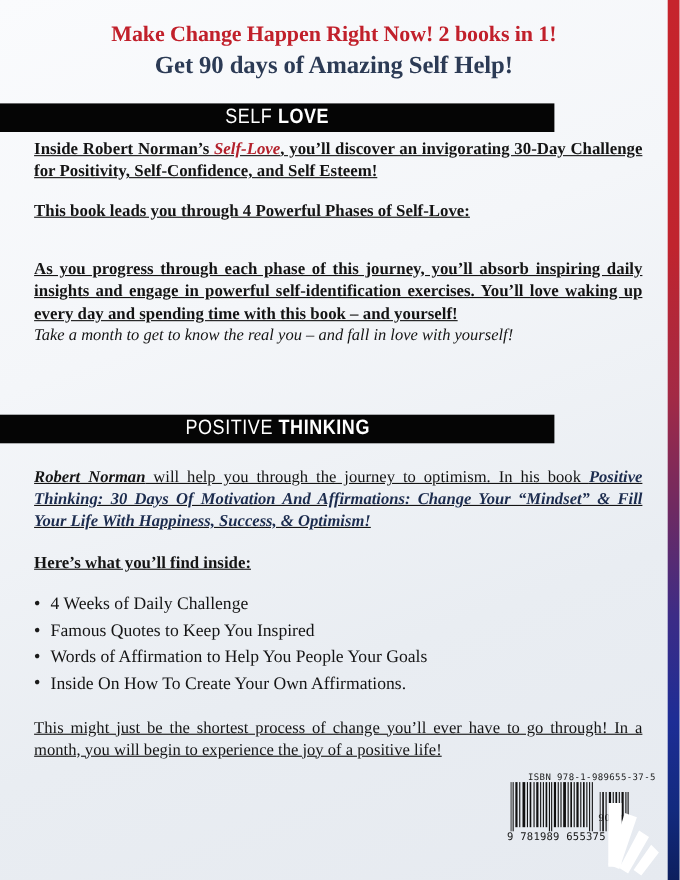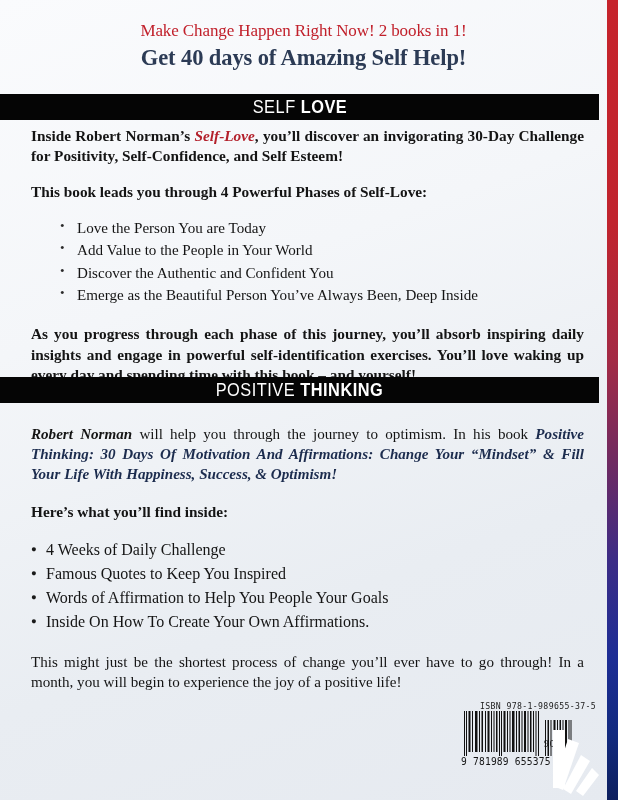--- a/index.html
+++ b/index.html
@@ -42,41 +42,41 @@
     left: 0;
     width: 607px;
     height: 92px;
     display: flex;
     flex-direction: column;
     align-items: center;
     justify-content: center;
     text-align: center;
   }
   .title-line1 {
-    font-size: 17px;
-    font-weight: normal;
+    font-size: 20px;
+    font-weight: bold;
     color: #c1202b;
     letter-spacing: -0.1px;
     line-height: 1.18;
     white-space: nowrap;
   }
   .title-line2 {
     font-size: 22.5px;
     font-weight: bold;
     color: #2c3b55;
     letter-spacing: -0.1px;
     line-height: 1.2;
     margin-top: 2px;
     white-space: nowrap;
   }
   
   .banner {
     position: absolute;
     left: 0;
-    width: 599px;
+    width: 504px;
     height: 26px;
     background: #050505;
     display: flex;
     align-items: center;
     justify-content: center;
     z-index: 4;
   }
   .banner-self-love { top: 94px; }
   .banner-positive  { top: 377px; }
   .banner-text {
@@ -100,20 +100,21 @@
   }
   .zone-self-love { top: 126px; }
   .zone-positive  { top: 424px; }
 
   p.para {
     margin: 0;
     font-size: 15.3px;
     line-height: 1.33;
     text-align: justify;
     text-justify: inter-word;
+    text-decoration: underline;
   }
   p.para.bold { font-weight: bold; }
   p.para.plain { font-weight: normal; font-size: 15.1px; }
   .gap-md { height: 15px; }
   .gap-lg { height: 18px; }
 
   .accent-red {
     color: #b3202b;
     font-weight: bold;
     font-style: italic;
@@ -244,44 +245,38 @@
 </style>
 </head>
 <body>
 
 <div class="cover">
 
   <div class="edge-stripe"></div>
 
   <div class="title-block">
     <div class="title-line1">Make Change Happen Right Now! 2 books in 1!</div>
-    <div class="title-line2">Get 40 days of Amazing Self Help!</div>
+    <div class="title-line2">Get 90 days of Amazing Self Help!</div>
   </div>
 
   <div class="banner banner-self-love">
     <div class="banner-text">
       <span class="light">SELF</span><span>&nbsp;</span><span class="heavy">LOVE</span>
     </div>
   </div>
 
   <div class="body-zone zone-self-love">
     <p class="para bold"><span>Inside Robert Norman’s </span><span class="accent-red">Self-Love</span><span>, you’ll discover an invigorating 30-Day Challenge for Positivity, Self-Confidence, and Self Esteem!</span></p>
 
     <div class="gap-md"></div>
 
     <p class="para bold">This book leads you through 4 Powerful Phases of Self-Love:</p>
 
     <div class="gap-md"></div>
 
-    <ul class="disc-list">
-      <li>Love the Person You are Today</li>
-      <li>Add Value to the People in Your World</li>
-      <li>Discover the Authentic and Confident You</li>
-      <li>Emerge as the Beautiful Person You’ve Always Been, Deep Inside</li>
-    </ul>
 
     <div class="gap-lg"></div>
 
     <p class="para bold">As you progress through each phase of this journey, you’ll absorb inspiring daily insights and engage in powerful self-identification exercises. You’ll love waking up every day and spending time with this book – and yourself!</p>
     <p class="tagline">Take a month to get to know the real you – and fall in love with yourself!</p>
   </div>
 
   <div class="banner banner-positive">
     <div class="banner-text">
       <span class="light">POSITIVE</span><span>&nbsp;</span><span class="heavy">THINKING</span>

